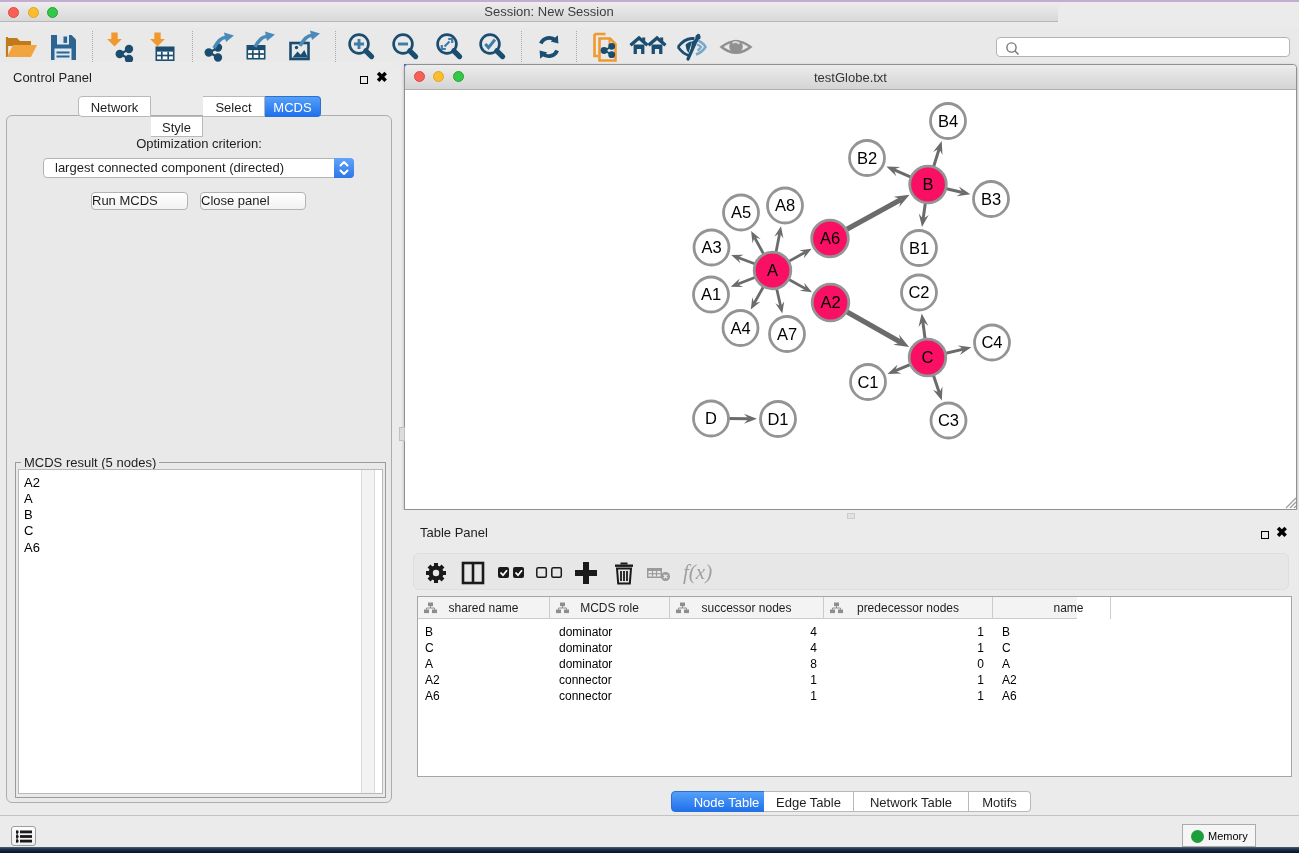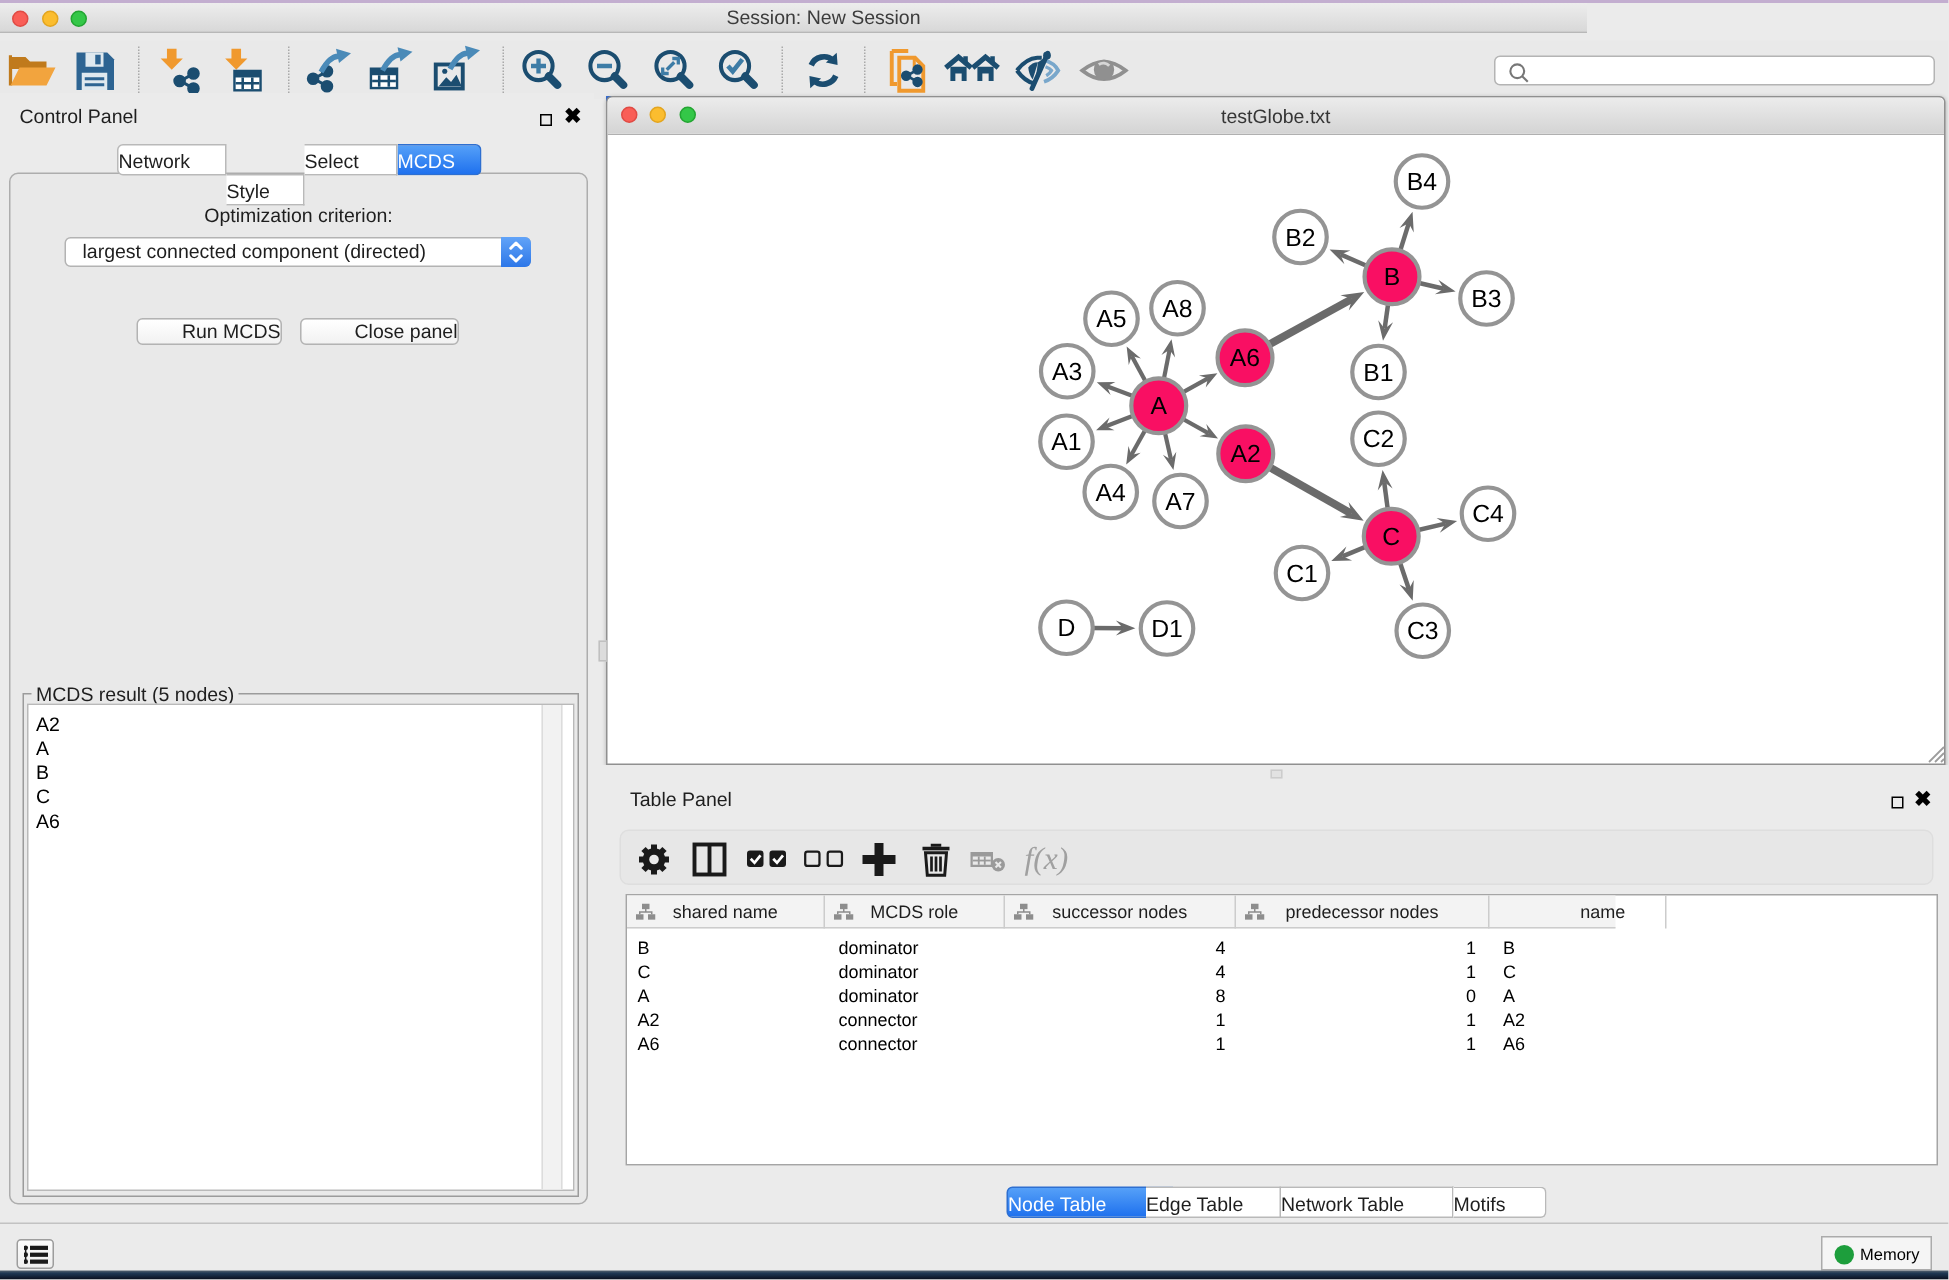--- a/index.html
+++ b/index.html
@@ -13,29 +13,29 @@
 .tl { position:absolute; border-radius:50%; }
 
 #toolbar { left:0; top:27px; width:1299px; height:39px; background:#e9e9e9; }
 .tsep { position:absolute; top:4px; height:31px; width:0; border-left:1px dotted #a9a9a9; }
 .ticon { position:absolute; top:3px; }
 #searchbox { position:absolute; left:996px; top:10px; width:294px; height:20px; background:#fff; border:1px solid #b4b4b4; border-radius:4px; }
 
 #cpanel { left:0; top:62px; width:396px; height:752px; background:#ebebeb; }
 #cpanel .hdr { position:absolute; left:13px; top:8px; font-size:13px; color:#1e1e1e; }
 .tabrow { position:absolute; font-size:13px; }
-.tab { position:absolute; top:0; height:21px; line-height:21px; text-align:left; background:#fff; border:1px solid #b9b9b9; border-left:none; color:#1e1e1e; }
+.tab { position:absolute; top:0; height:21px; line-height:21px; text-align:center; background:#fff; border:1px solid #b9b9b9; border-left:none; color:#1e1e1e; }
 .tab.first { border-left:1px solid #b9b9b9; border-radius:4px 0 0 4px; }
 .tab.last { border-radius:0 4px 4px 0; }
 .tab.sel { background:linear-gradient(#55a0f8,#1f71ee); color:#fff; border-color:#2e6fd0; }
 #tabbox { position:absolute; left:6px; top:53px; width:386px; height:688px; background:#e9e9e9; border:1px solid #adadad; border-radius:6px; }
 #optlabel { position:absolute; left:0; top:21px; width:100%; text-align:center; font-size:13px; color:#1e1e1e; }
 #dropdown { position:absolute; left:37px; top:43px; width:311px; height:20px; background:#fff; border:1px solid #b3b3b3; border-radius:4px; font-size:13px; color:#1e1e1e; line-height:18px; padding-left:11px; }
 #ddbtn { position:absolute; right:-1px; top:-1px; width:20px; height:20px; background:linear-gradient(#62a4f8,#2d77e8); border-radius:0 4px 4px 0; }
-.btn { position:absolute; height:18px; background:linear-gradient(#ffffff,#f2f2f2); border:1px solid #b3b3b3; border-radius:4px; font-size:13px; color:#1e1e1e; text-align:right; line-height:16px;margin-top:20px; }
+.btn { position:absolute; height:18px; background:linear-gradient(#ffffff,#f2f2f2); border:1px solid #b3b3b3; border-radius:4px; font-size:13px; color:#1e1e1e; text-align:left; line-height:16px; }
 #fieldset { position:absolute; left:9px; top:347px; width:371px; height:336px; border:1px solid #9b9b9b; }
 #fieldset .legend { position:absolute; left:5px; top:-8px; background:#e9e9e9; padding:0 3px; font-size:13px; color:#1e1e1e; }
 #mlist { position:absolute; left:2px; top:6px; width:365px; height:325px; background:#fff; border:1px solid #b9b9b9; font-size:13px; color:#000; }
 #mlist .row { position:absolute; left:5px; height:16px; line-height:16px; }
 #mscroll { position:absolute; right:7px; top:0px; width:14px; height:323px; background:#f2f2f2; border-left:1px solid #dcdcdc; border-right:1px solid #dcdcdc; }
 
 #netwin { left:404px; top:64px; width:893px; height:446px; background:#fff; border:1px solid #909090; border-radius:4px 4px 0 0; box-shadow:0 1px 3px rgba(0,0,0,0.25); }
 #nettitle { position:absolute; left:0; top:0; width:100%; height:25px; background:linear-gradient(#ececec,#d4d4d4); border-bottom:1px solid #b0b0b0; border-radius:4px 4px 0 0; }
 #nettitle .title { width:100%; text-align:center; font-size:13px; color:#353535; line-height:25px; }
 
@@ -45,21 +45,21 @@
 #ttable { position:absolute; left:20px; top:86px; width:875px; height:181px; background:#fff; border:1px solid #a5a5a5; }
 #thead { position:absolute; left:0; top:0; height:22px; background:#f3f3f3; border-bottom:1px solid #cccccc; }
 .thcell { position:absolute; top:0; height:22px; border-right:1px solid #cccccc; font-size:12px; color:#1e1e1e; text-align:center; line-height:22px; }
 .trow { position:absolute; font-size:12px; color:#000; height:16px; line-height:16px; }
 .tabrow2 { position:absolute; font-size:13px; }
 
 .wctl { position:absolute; font-size:12px; color:#000; }
 
 #statusbar { left:0; top:815px; width:1299px; height:32px; background:#ebebeb; border-top:1px solid #c2c2c2; }
 #listbtn { position:absolute; left:11px; top:10px; width:25px; height:20px; border:1px solid #9d9d9d; border-radius:3px; background:linear-gradient(#fcfcfc,#eeeeee); }
-#membtn { position:absolute; left:1214px; top:8px; width:74px; height:23px; border:1px solid #ababab; background:#f5f5f5; font-size:11px; color:#000; }
+#membtn { position:absolute; left:1182px; top:8px; width:74px; height:23px; border:1px solid #ababab; background:#f5f5f5; font-size:11px; color:#000; }
 #deskstrip { left:0; top:847px; width:1299px; height:6px; background:linear-gradient(#56636f 0%,#1f3853 30%,#172a42 55%,#0a0f1c 100%); }
 </style>
 </head>
 <body>
 <div class="abs" id="purpletop"></div>
 <div class="abs" id="titlebar">
   <div class="title">Session: New Session</div>
   <div class="tl" style="left:8px;top:5px;width:11px;height:11px;background:#f95e57;border:0.5px solid #e04b44;"></div>
   <div class="tl" style="left:28px;top:5px;width:11px;height:11px;background:#fbbd2f;border:0.5px solid #e3a51f;"></div>
   <div class="tl" style="left:47px;top:5px;width:11px;height:11px;background:#34c748;border:0.5px solid #23a532;"></div>

